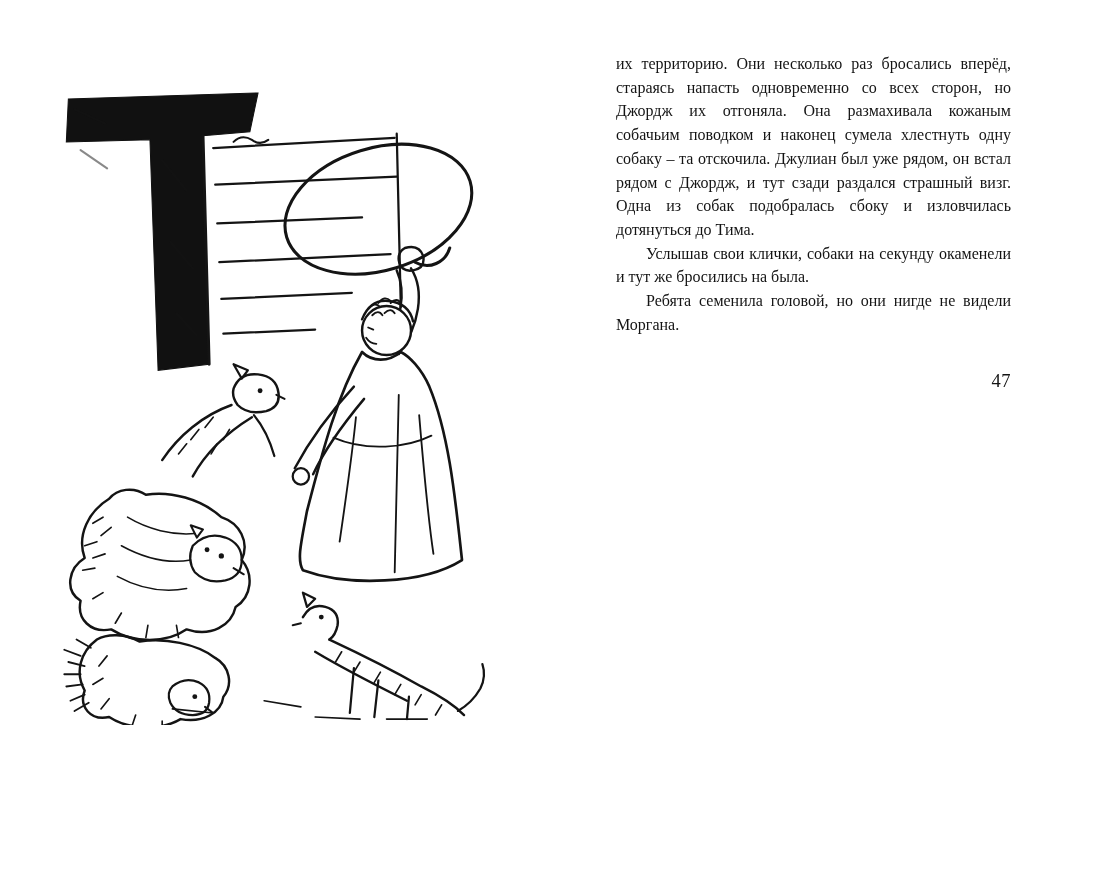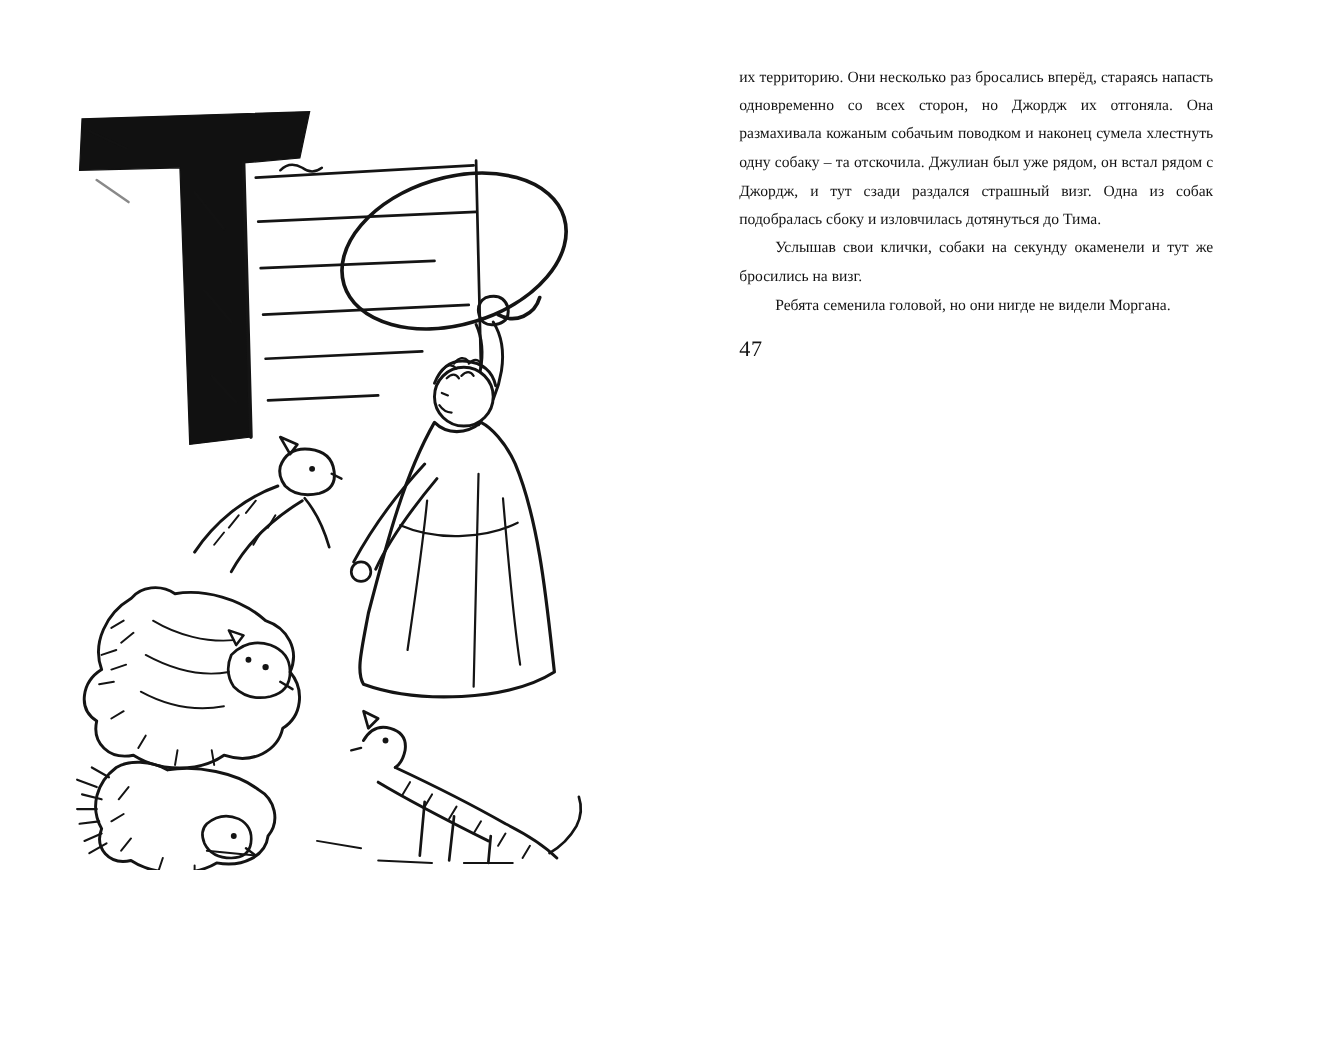--- a/index.html
+++ b/index.html
@@ -28,30 +28,30 @@
   .illustration-wrap svg { width: 100%; height: 100%; }
   .ink { stroke: #141414; fill: none; stroke-linecap: round; stroke-linejoin: round; }
   .text-column {
     position: absolute;
     left: 616px;
     top: 52px;
     width: 395px;
   }
   .text-column p {
     margin: 0;
-    font-size: 13px;
+    font-size: 16px;
     line-height: 23.7px;
     text-align: justify;
     hyphens: auto;
     -webkit-hyphens: auto;
   }
   .text-column p.indent { text-indent: 30px; }
   .page-number {
-    margin-top: 17px;
-    text-align: left;
+    margin-top: 35px;
+    text-align: right;
     font-size: 18.5px;
     letter-spacing: 0.5px;
   }
 </style>
 </head>
 <body>
 
 <div class="spread">
 
   <div class="illustration-wrap">
@@ -117,18 +117,18 @@
       <path class="ink" d="M298 568 L 294 612 M 322 580 L 318 616 M 352 596 L 350 618" stroke-width="2.2"></path>
       <path class="ink" d="M286 552 l -6 10 M304 562 l -6 10 M324 572 l -6 10 M344 584 l -6 10 M364 594 l -6 10 M384 604 l -6 10" stroke-width="1.6"></path>
       <path class="ink" d="M400 610 q 14 -8 22 -22 q 6 -12 2 -24" stroke-width="2.2"></path>
 
       <path class="ink" d="M120 608 l 40 4 M210 600 l 36 6 M260 616 l 44 2 M330 618 l 40 0" stroke-width="1.6"></path>
     </svg>
   </div>
 
   <div class="text-column">
     <p>их территорию. Они несколько раз бросались вперёд, стараясь напасть одновременно со всех сторон, но Джордж их отгоняла. Она размахивала кожаным собачьим поводком и наконец сумела хлестнуть одну собаку – та отскочила. Джулиан был уже рядом, он встал рядом с Джордж, и тут сзади раздался страшный визг. Одна из собак подобралась сбоку и изловчилась дотянуться до Тима.</p>
-    <p class="indent">Услышав свои клички, собаки на секунду окаменели и тут же бросились на визг.</p>
+    <p class="indent">Услышав свои клички, собаки на секунду окаменели и тут же бросились на была.</p>
     <p class="indent">Ребята семенила головой, но они нигде не видели Моргана.</p>
     <div class="page-number">47</div>
   </div>
 
 </div>
 
 </body></html>

